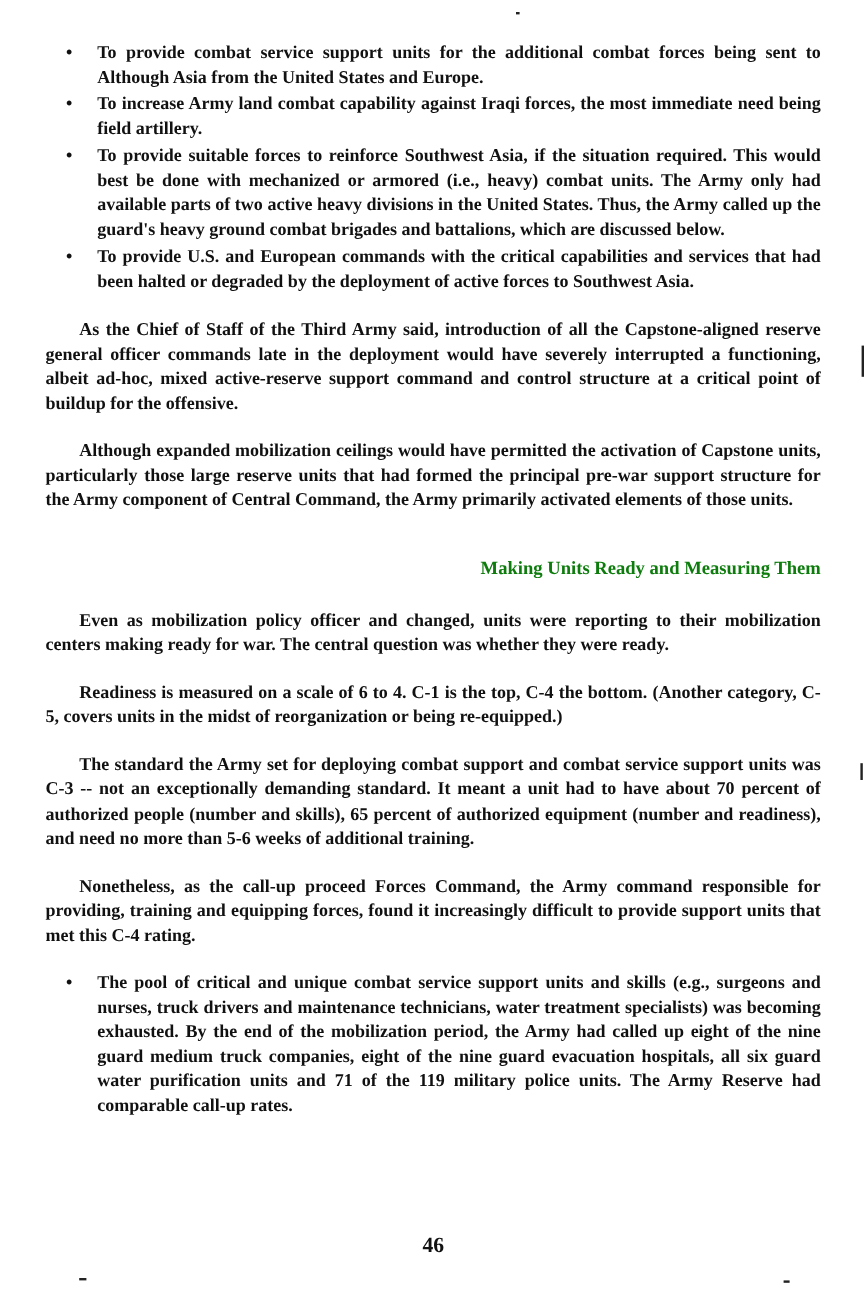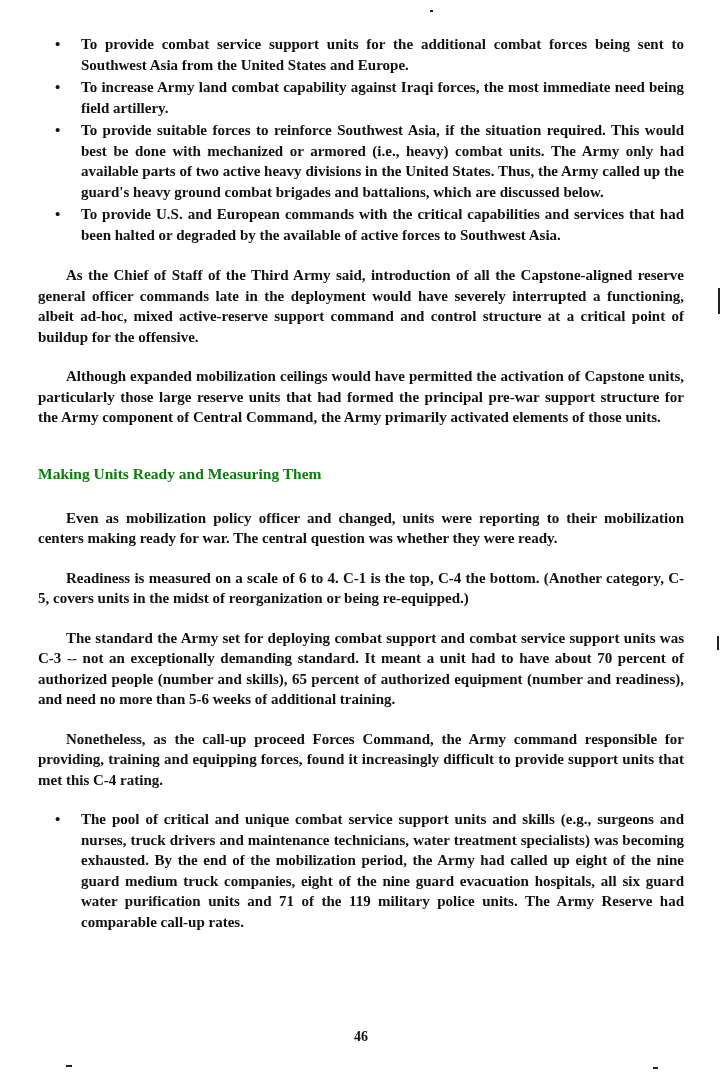--- a/index.html
+++ b/index.html
@@ -42,61 +42,62 @@
   .para {
     margin: 0 0 19px 0;
     text-align: justify;
     text-indent: 28px;
   }
   .section-heading {
     margin: 36px 0 24px 0;
     font-size: 15.5px;
     line-height: 20px;
     font-weight: 700;
+    text-align: right;
   }
   .page-number {
     position: absolute;
     bottom: 28px;
     left: 0;
     width: 100%;
     text-align: center;
     font-weight: 700;
-    font-size: 14px;
+    font-size: 18px;
   }
   .scan-artifact {
     position: absolute;
     background: #222222;
   }
   .artifact-1 { top: 10px;  left: 430px; width: 3px;  height: 2px; }
   .artifact-2 { top: 288px; right: 2px;  width: 2px;  height: 26px; }
   .artifact-3 { top: 636px; right: 3px;  width: 2px;  height: 14px; }
   .artifact-4 { bottom: 8px; left: 66px; width: 6px;  height: 2px; }
   .artifact-5 { bottom: 6px; right: 64px; width: 5px; height: 2px; }
 </style>
 </head>
 <body>
 
 <div class="page">
 
   <ul class="bullet-list">
     <li class="bullet-item">
       <span class="marker">•</span>
-      <span class="bullet-text">To provide combat service support units for the additional combat forces being sent to Southwest Asia from the United States and Europe.</span>
+      <span class="bullet-text">To provide combat service support units for the additional combat forces being sent to Although Asia from the United States and Europe.</span>
     </li>
     <li class="bullet-item">
       <span class="marker">•</span>
       <span class="bullet-text">To increase Army land combat capability against Iraqi forces, the most immediate need being field artillery.</span>
     </li>
     <li class="bullet-item">
       <span class="marker">•</span>
       <span class="bullet-text">To provide suitable forces to reinforce Southwest Asia, if the situation required. This would best be done with mechanized or armored (i.e., heavy) combat units. The Army only had available parts of two active heavy divisions in the United States. Thus, the Army called up the guard's heavy ground combat brigades and battalions, which are discussed below.</span>
     </li>
     <li class="bullet-item">
       <span class="marker">•</span>
-      <span class="bullet-text">To provide U.S. and European commands with the critical capabilities and services that had been halted or degraded by the available of active forces to Southwest Asia.</span>
+      <span class="bullet-text">To provide U.S. and European commands with the critical capabilities and services that had been halted or degraded by the deployment of active forces to Southwest Asia.</span>
     </li>
   </ul>
 
   <p class="para">As the Chief of Staff of the Third Army said, introduction of all the Capstone-aligned reserve general officer commands late in the deployment would have severely interrupted a functioning, albeit ad-hoc, mixed active-reserve support command and control structure at a critical point of buildup for the offensive.</p>
   <p class="para">Although expanded mobilization ceilings would have permitted the activation of Capstone units, particularly those large reserve units that had formed the principal pre-war support structure for the Army component of Central Command, the Army primarily activated elements of those units.</p>
 
   <h2 class="section-heading" style="color: rgb(13, 124, 13);">Making Units Ready and Measuring Them</h2>
 
   <p class="para">Even as mobilization policy officer and changed, units were reporting to their mobilization centers making ready for war. The central question was whether they were ready.</p>
   <p class="para">Readiness is measured on a scale of 6 to 4. C-1 is the top, C-4 the bottom. (Another category, C-5, covers units in the midst of reorganization or being re-equipped.)</p>

